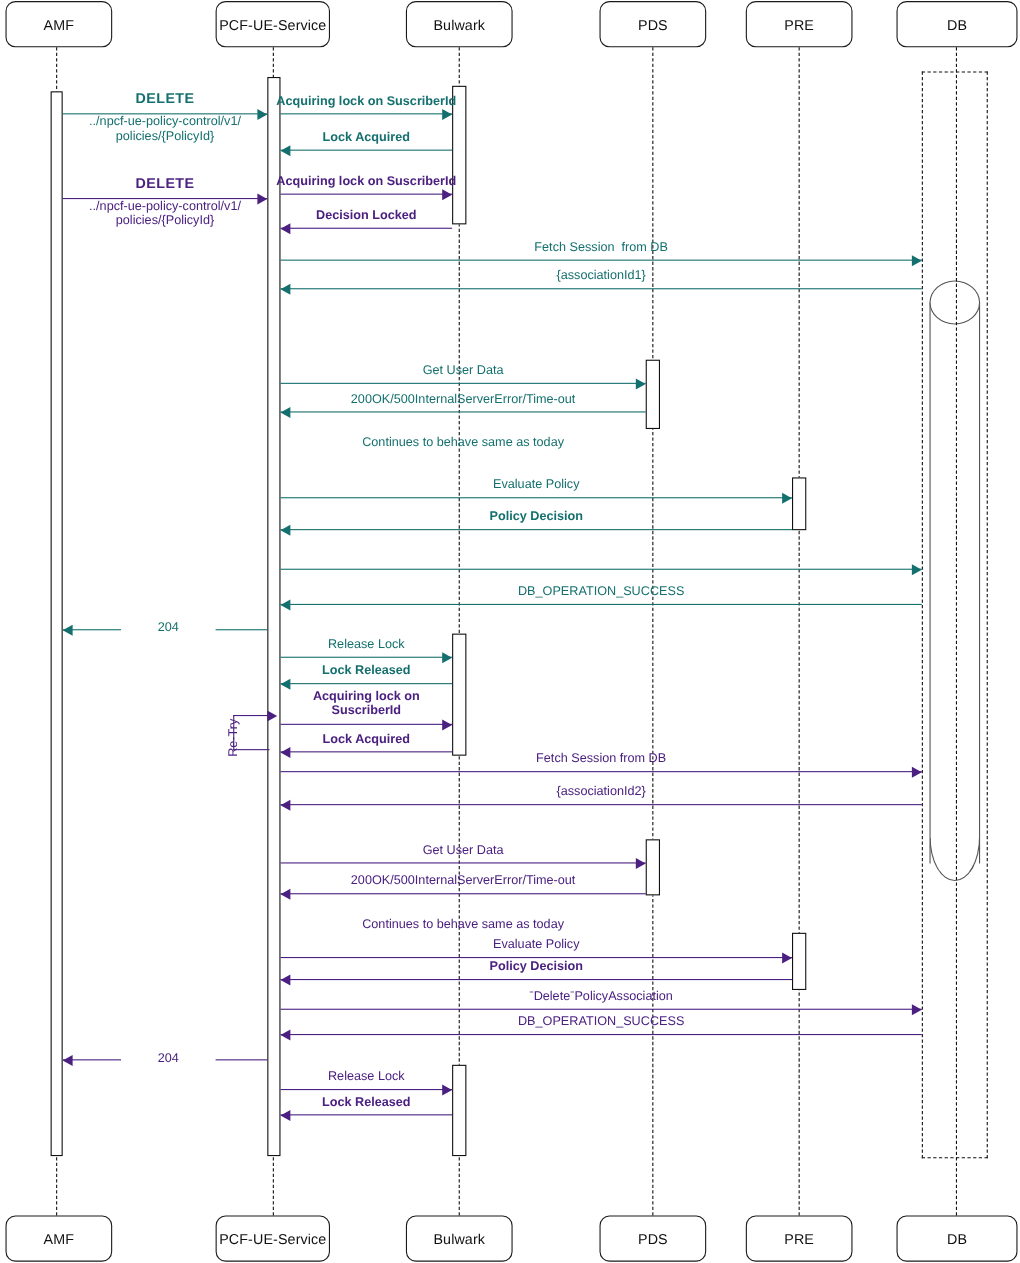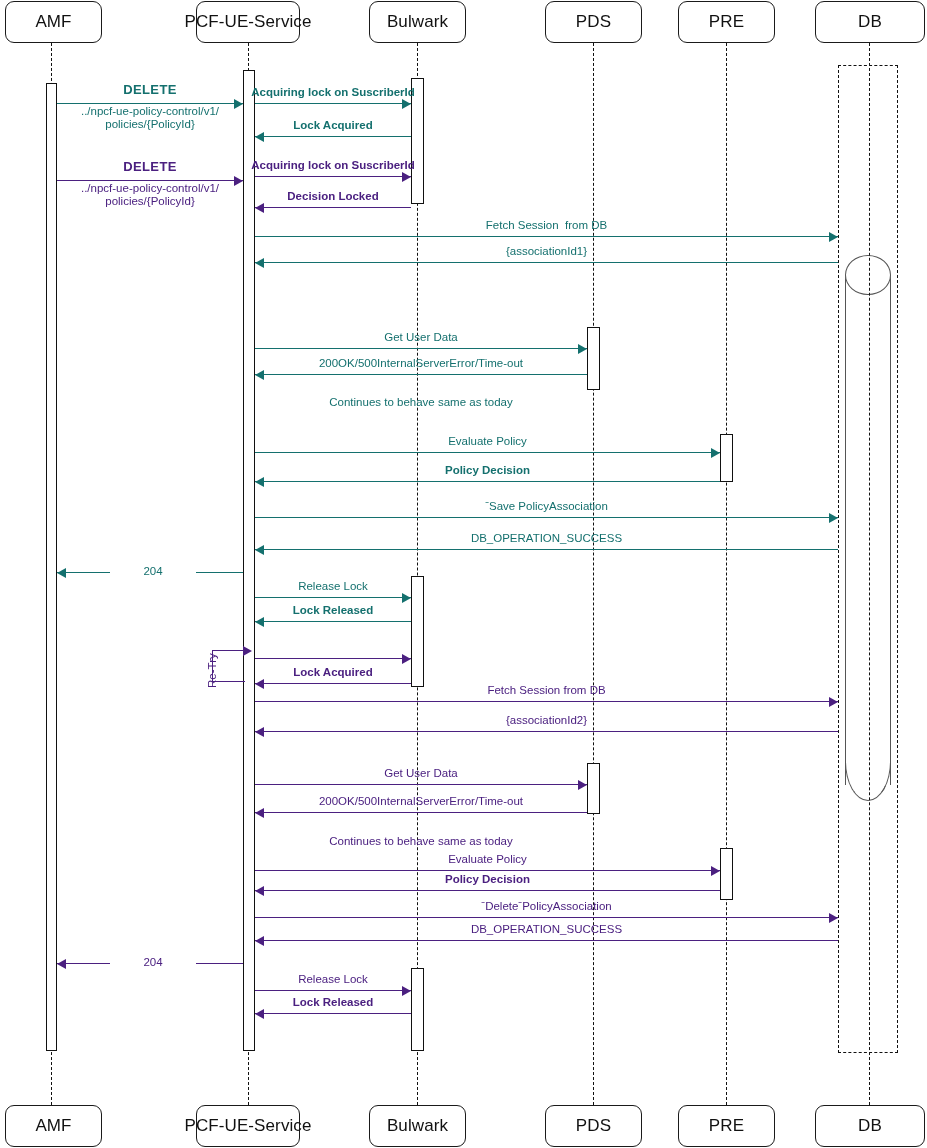--- a/index.html
+++ b/index.html
@@ -22,21 +22,21 @@
     position: absolute;
     border: 1.4px solid #1a1a1a;
     border-radius: 9px;
     background: #ffffff;
     display: flex;
     align-items: center;
     justify-content: center;
     box-sizing: border-box;
   }
   .actor-label {
-    font-size: 17px;
+    font-size: 13px;
     color: #111111;
     white-space: nowrap;
     letter-spacing: 0.1px;
   }
   
   .lifeline {
     position: absolute;
     width: 0;
     border-left: 1.6px dashed #111111;
   }
@@ -176,35 +176,36 @@
     <div class="msg-label" style="color: rgb(20, 112, 110); left: 251px; width: 340px; top: 357px;">200OK/500InternalServerError/Time-out</div>
     <div class="msg-label" style="color: rgb(20, 112, 110); left: 245px; width: 352px; top: 396px; text-align: center;">Continues to behave same as today</div>
     <div class="msg-line" style="left: 255px; top: 452px; width: 465px; border-top-color: rgb(20, 112, 110);"></div>
     <div class="arrow-head" style="top: 447.5px; border-left: 9px solid rgb(20, 112, 110); left: 711px;"></div>
     <div class="msg-label" style="color: rgb(20, 112, 110); left: 317.5px; width: 340px; top: 435px;">Evaluate Policy</div>
     <div class="msg-line" style="left: 255px; top: 481px; width: 465px; border-top-color: rgb(20, 112, 110);"></div>
     <div class="arrow-head" style="top: 476.5px; border-right: 9px solid rgb(20, 112, 110); left: 255px;"></div>
     <div class="msg-label bold" style="color: rgb(20, 112, 110); left: 317.5px; width: 340px; top: 464px;">Policy Decision</div>
     <div class="msg-line" style="left: 255px; top: 517px; width: 583px; border-top-color: rgb(20, 112, 110);"></div>
     <div class="arrow-head" style="top: 512.5px; border-left: 9px solid rgb(20, 112, 110); left: 829px;"></div>
-    <div class="msg-label" style="color: rgb(20, 112, 110); left: 376.5px; width: 340px; top: 500px;">ˉSave PolicyAssociation</div>
     <div class="msg-line" style="left: 255px; top: 549px; width: 583px; border-top-color: rgb(20, 112, 110);"></div>
     <div class="arrow-head" style="top: 544.5px; border-right: 9px solid rgb(20, 112, 110); left: 255px;"></div>
     <div class="msg-label" style="color: rgb(20, 112, 110); left: 376.5px; width: 340px; top: 532px;">DB_OPERATION_SUCCESS</div>
     <div class="msg-line" style="left: 57px; top: 572px; width: 186px; border-top-color: rgb(20, 112, 110);"></div>
     <div class="arrow-head" style="top: 567.5px; border-right: 9px solid rgb(20, 112, 110); left: 57px;"></div>
     <div class="msg-label" style="color: rgb(20, 112, 110); background: rgb(255, 255, 255); padding: 0px 3px; left: 110px; width: 80px; top: 565px;">204</div>
     <div class="msg-line" style="left: 255px; top: 597px; width: 156px; border-top-color: rgb(20, 112, 110);"></div>
     <div class="arrow-head" style="top: 592.5px; border-left: 9px solid rgb(20, 112, 110); left: 402px;"></div>
     <div class="msg-label" style="color: rgb(20, 112, 110); left: 163px; width: 340px; top: 580px;">Release Lock</div>
     <div class="msg-line" style="left: 255px; top: 621px; width: 156px; border-top-color: rgb(20, 112, 110);"></div>
     <div class="arrow-head" style="top: 616.5px; border-right: 9px solid rgb(20, 112, 110); left: 255px;"></div>
     <div class="msg-label bold" style="color: rgb(20, 112, 110); left: 163px; width: 340px; top: 604px;">Lock Released</div>
     <div class="msg-line" style="left: 255px; top: 658px; width: 156px; border-top-color: rgb(75, 32, 128);"></div>
     <div class="arrow-head" style="top: 653.5px; border-left: 9px solid rgb(75, 32, 128); left: 402px;"></div>
+    <div class="msg-label bold multiline" style="color: rgb(75, 32, 128); left: 163px; width: 340px; top: 627px;">Acquiring lock on
+SuscriberId</div>
     <div class="msg-line" style="left: 255px; top: 683px; width: 156px; border-top-color: rgb(75, 32, 128);"></div>
     <div class="arrow-head" style="top: 678.5px; border-right: 9px solid rgb(75, 32, 128); left: 255px;"></div>
     <div class="msg-label bold" style="color: rgb(75, 32, 128); left: 163px; width: 340px; top: 666px;">Lock Acquired</div>
     <div class="msg-line" style="left: 255px; top: 701px; width: 583px; border-top-color: rgb(75, 32, 128);"></div>
     <div class="arrow-head" style="top: 696.5px; border-left: 9px solid rgb(75, 32, 128); left: 829px;"></div>
     <div class="msg-label" style="color: rgb(75, 32, 128); left: 376.5px; width: 340px; top: 684px;">Fetch Session from DB</div>
     <div class="msg-line" style="left: 255px; top: 731px; width: 583px; border-top-color: rgb(75, 32, 128);"></div>
     <div class="arrow-head" style="top: 726.5px; border-right: 9px solid rgb(75, 32, 128); left: 255px;"></div>
     <div class="msg-label" style="color: rgb(75, 32, 128); left: 376.5px; width: 340px; top: 714px;">{associationId2}</div>
     <div class="msg-line" style="left: 255px; top: 784px; width: 332px; border-top-color: rgb(75, 32, 128);"></div>

